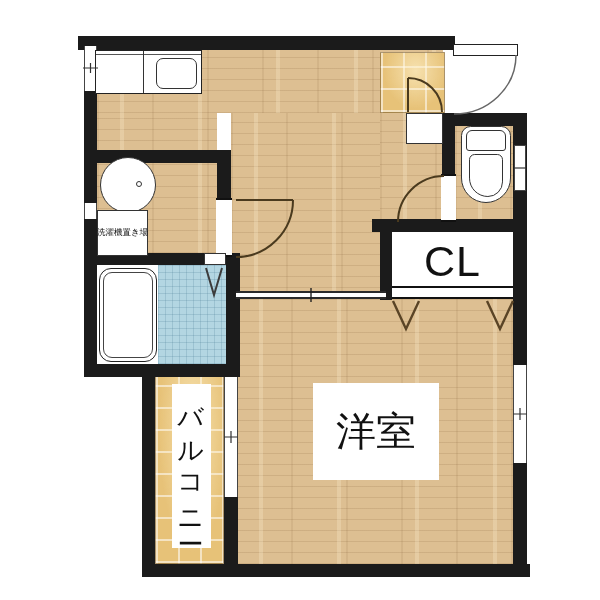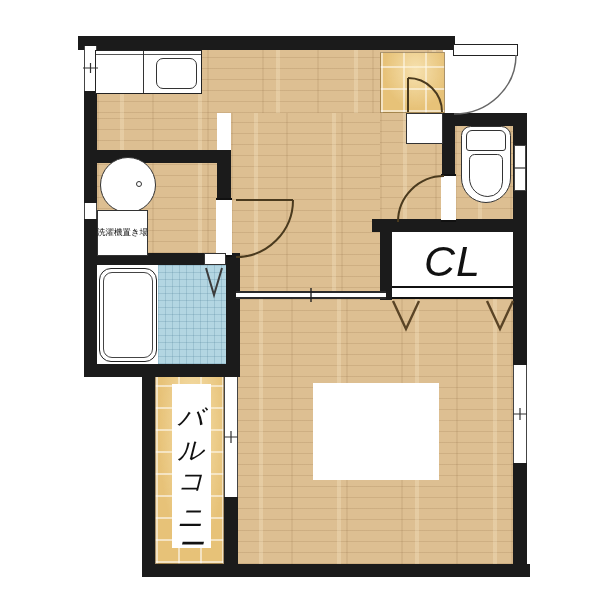--- a/index.html
+++ b/index.html
@@ -26,21 +26,21 @@
     background-color:var(--bathtile,#b3d6e2);
     background-image:
       repeating-linear-gradient(0deg, rgba(73,123,148,.22) 0 1px, rgba(0,0,0,0) 1px 7px),
       repeating-linear-gradient(90deg, rgba(73,123,148,.22) 0 1px, rgba(0,0,0,0) 1px 7px);
   }
   .white{background:#fff;}
   .fx{background:#fff;border:1.4px solid #222;}
   .thin{background:#fff;border:1px solid #333;}
   .opening{background:#fff;border-top:2px solid #111;border-bottom:2px solid #111;}
   .winv{background:#fff;border-left:1.2px solid #444;border-right:1.2px solid #444;}
-  .label{display:flex;align-items:center;justify-content:center;background:#fff;font-style:italic;}
+  .label{display:flex;align-items:center;justify-content:center;background:#fff;}
   svg.overlay{left:0;top:0;pointer-events:none;}
 </style>
 </head>
 <body>
 
 <div id="plan" style="--wall: #1b1b1b; --wood: #ddbf92; --tile: #e7c278; --bathtile: #b3d6e2;">
 
   <div class="wood" style="left:97px;top:50px;width:346px;height:63px;"></div>
   <div class="wood" style="left:97px;top:113px;width:120px;height:39px;"></div>
   <div class="wood" style="left:231px;top:113px;width:155px;height:186px;"></div>
@@ -106,20 +106,21 @@
   </div>
 
   <div style="left:461px;top:126px;width:50px;height:77px;background:#fff;border:1.4px solid #333;border-radius:10px 10px 26px 26px;">
     <div style="left:4px;top:3px;width:40px;height:21px;border:1.3px solid #333;border-radius:6px 6px 3px 3px;"></div>
     <div style="left:7px;top:27px;width:34px;height:43px;border:1.3px solid #333;border-radius:6px 6px 16px 20px;"></div>
   </div>
 
   <div style="left:453px;top:44px;width:65px;height:12px;background:#fff;border:1.4px solid #222;"></div>
 
   <div class="label" style="left:313px;top:383px;width:126px;height:97px;flex-direction:column;line-height:47px;font-size:40px;">
+    <span style="position:static;">洋室</span>
   </div>
 
   <div class="label" style="left:396px;top:234px;width:113px;height:54px;font-size:43px;letter-spacing:1px;background:transparent;">CL</div>
 
   <div class="label" style="left:172px;top:384px;width:39px;height:164px;align-items:flex-start;">
     <span style="position:static;writing-mode:vertical-rl;text-orientation:upright;font-size:26px;letter-spacing:6px;padding-top:4px;">バルコニー</span>
   </div>
 
   <svg class="overlay" width="600" height="600" viewBox="0 0 600 600">
 

